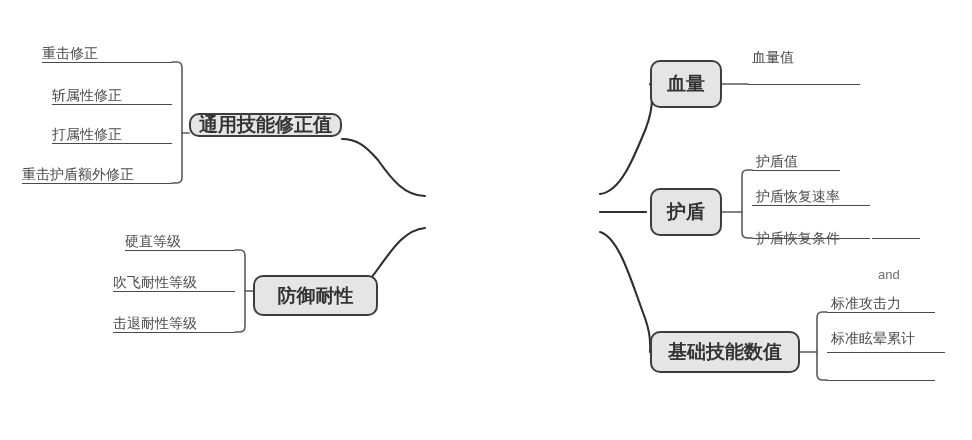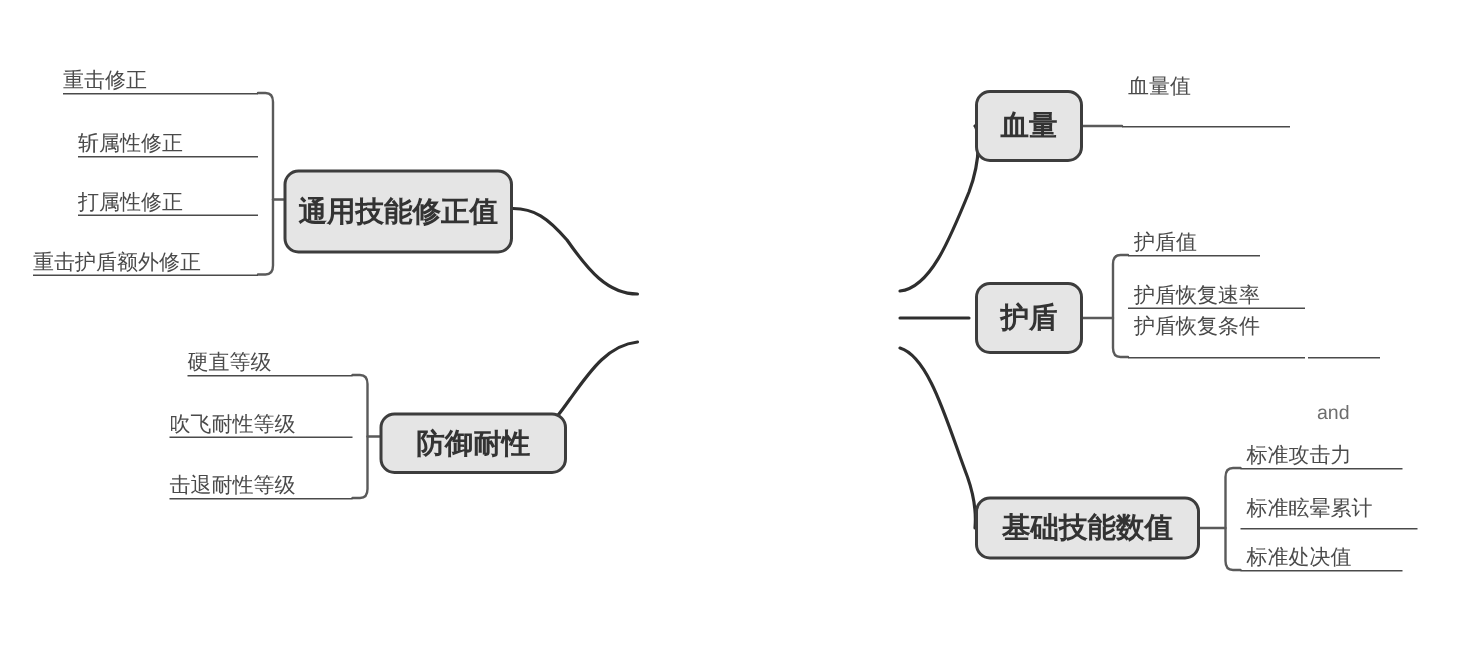--- a/index.html
+++ b/index.html
@@ -108,21 +108,21 @@
 
       <path d="M 752 170 L 747 170 Q 742 170 742 176 L 742 232 Q 742 238 747 238 L 752 238"></path>
       <line x1="722" y1="212" x2="742" y2="212"></line>
 
       <path d="M 827 312 L 822 312 Q 817 312 817 318 L 817 374 Q 817 380 822 380 L 827 380"></path>
       <line x1="800" y1="352" x2="817" y2="352"></line>
     </g>
   </svg>
 
 
-  <div class="branch-node" style="left:189px; top:113px; width:153px; height:56px;">
+  <div class="branch-node" style="left:189px; top:113px; width:153px; height:24px;">
     <span>通用技能修正值</span>
   </div>
 
   <div class="leaf-node align-right" style="left:42px; top:44px; width:130px; height:22px;">
     <span>重击修正</span>
   </div>
   <div class="leaf-under" style="left:42px; top:62px; width:130px;"></div>
 
   <div class="leaf-node align-right" style="left:52px; top:86px; width:120px; height:22px;">
     <span>斩属性修正</span>
@@ -174,21 +174,21 @@
   <div class="leaf-node align-left" style="left:756px; top:152px; width:110px; height:22px;">
     <span>护盾值</span>
   </div>
   <div class="leaf-under" style="left:752px; top:170px; width:88px;"></div>
 
   <div class="leaf-node align-left" style="left:756px; top:187px; width:120px; height:22px;">
     <span>护盾恢复速率</span>
   </div>
   <div class="leaf-under" style="left:752px; top:205px; width:118px;"></div>
 
-  <div class="leaf-node align-left" style="left:756px; top:208px; width:120px; height:22px;">
+  <div class="leaf-node align-left" style="left:756px; top:229px; width:120px; height:22px;">
     <span>护盾恢复条件</span>
   </div>
   <div class="leaf-under" style="left:752px; top:238px; width:118px;"></div>
 
   <div class="aux-node" style="left:878px; top:222px;">
     <span>and</span>
   </div>
   <div class="leaf-under" style="left:872px; top:238px; width:48px;"></div>
 
   <div class="branch-node" style="left:650px; top:331px; width:150px; height:42px;">
@@ -198,18 +198,15 @@
   <div class="leaf-node align-left" style="left:831px; top:294px; width:110px; height:22px;">
     <span>标准攻击力</span>
   </div>
   <div class="leaf-under" style="left:827px; top:312px; width:108px;"></div>
 
   <div class="leaf-node align-left" style="left:831px; top:329px; width:120px; height:22px;">
     <span>标准眩晕累计</span>
   </div>
   <div class="leaf-under" style="left:827px; top:352px; width:118px;"></div>
 
-  <div class="leaf-node align-left" style="left:831px; top:362px; width:110px; height:22px;">
-    <span>标准处决值</span>
-  </div>
   <div class="leaf-under" style="left:827px; top:380px; width:108px;"></div>
 
 </div>
 
 </body></html>

